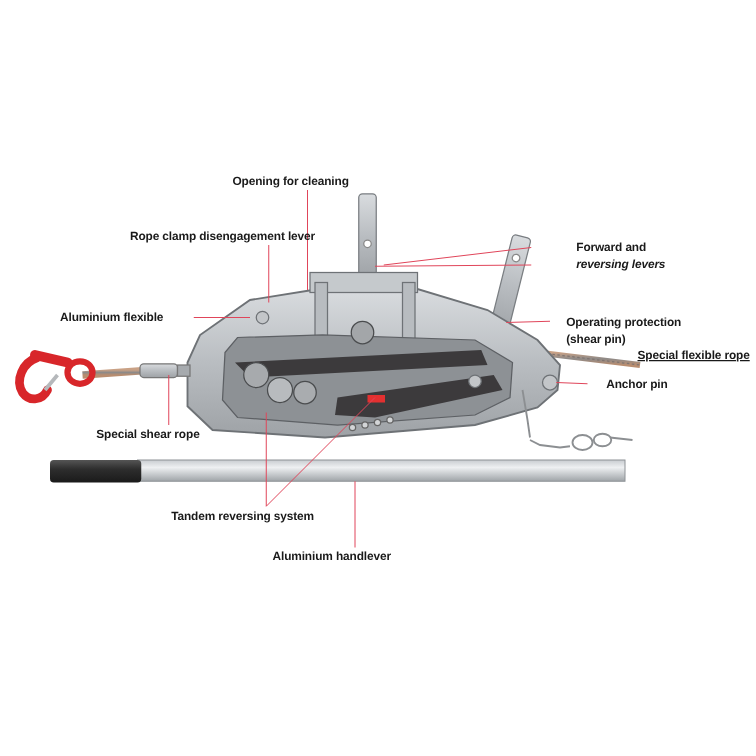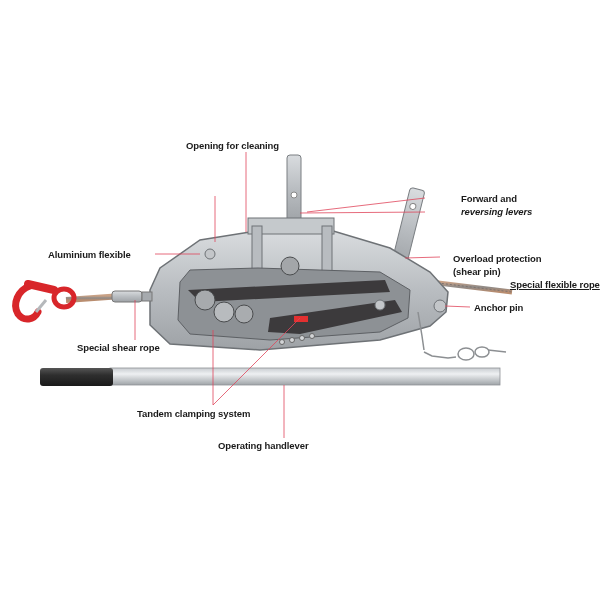--- a/index.html
+++ b/index.html
@@ -122,24 +122,25 @@
       <path d="M405 258 L440 257"></path>
       <path d="M445 306 L470 307"></path>
       <path d="M135 300 L135 340"></path>
       <path d="M213 330 L213 405"></path>
       <path d="M300 318 L213 405"></path>
       <path d="M284 385 L284 438"></path>
     </g>
   </svg>
 
   <div class="label" style="left:186px; top:140px;">Opening for cleaning</div>
+  <div class="label" style="left:104px; top:184px;">Rope clamp disengagement lever</div>
   <div class="label" style="left:461px; top:193px;">Forward and</div>
   <div class="label" style="left:461px; top:206px;font-style:italic;">reversing levers</div>
   <div class="label" style="left:48px; top:249px;">Aluminium flexible</div>
-  <div class="label" style="left:453px; top:253px;">Overload protection</div>
+  <div class="label" style="left:453px; top:253px;">Operating protection</div>
   <div class="label" style="left:453px; top:266px;">(shear pin)</div>
   <div class="label" style="left:510px; top:279px;text-decoration:underline;">Special flexible rope</div>
-  <div class="label" style="left:474px; top:302px;">Anchor pin</div>
+  <div class="label" style="left:485px; top:302px;">Anchor pin</div>
   <div class="label" style="left:77px; top:342px;">Special shear rope</div>
-  <div class="label" style="left:137px; top:408px;">Tandem clamping system</div>
-  <div class="label" style="left:218px; top:440px;">Operating handlever</div>
+  <div class="label" style="left:137px; top:408px;">Tandem reversing system</div>
+  <div class="label" style="left:218px; top:440px;">Aluminium handlever</div>
 
 </div>
 
 </body></html>

